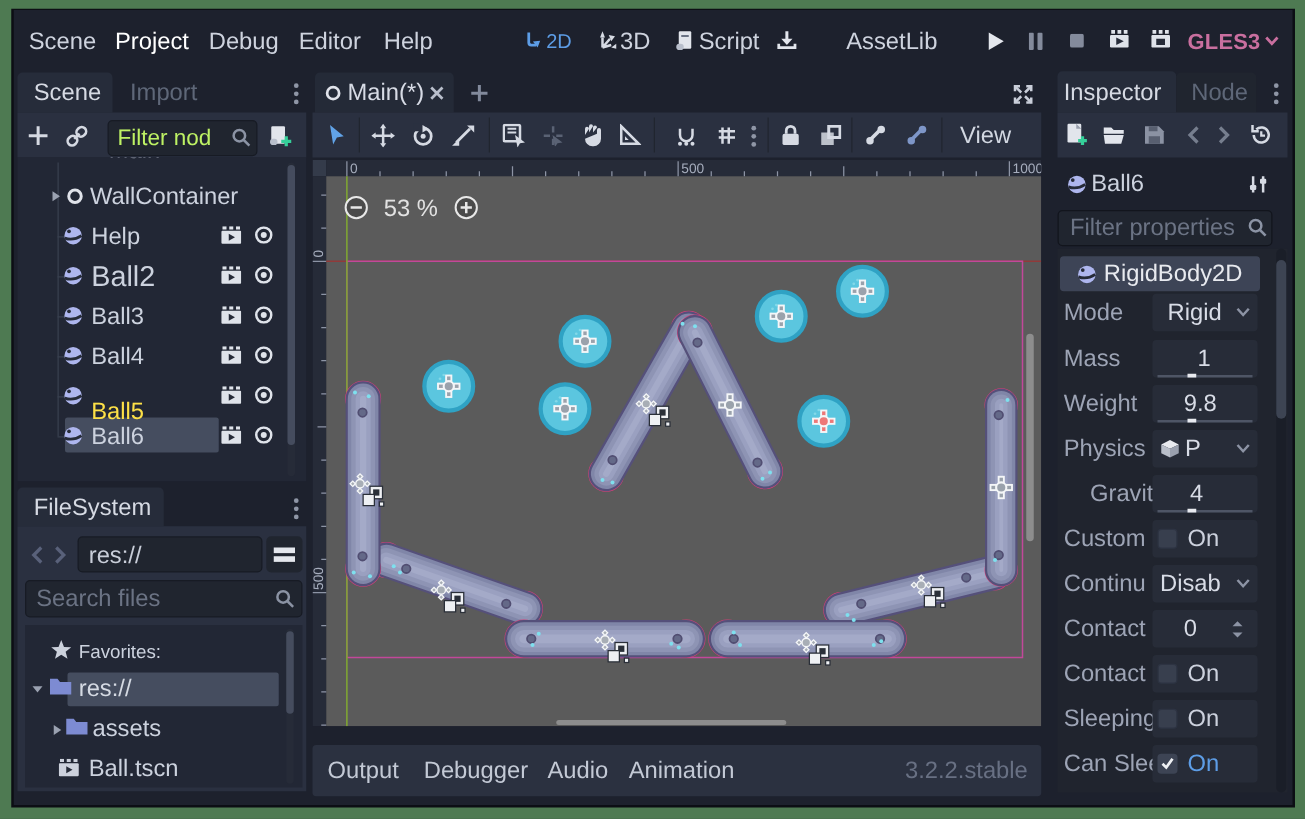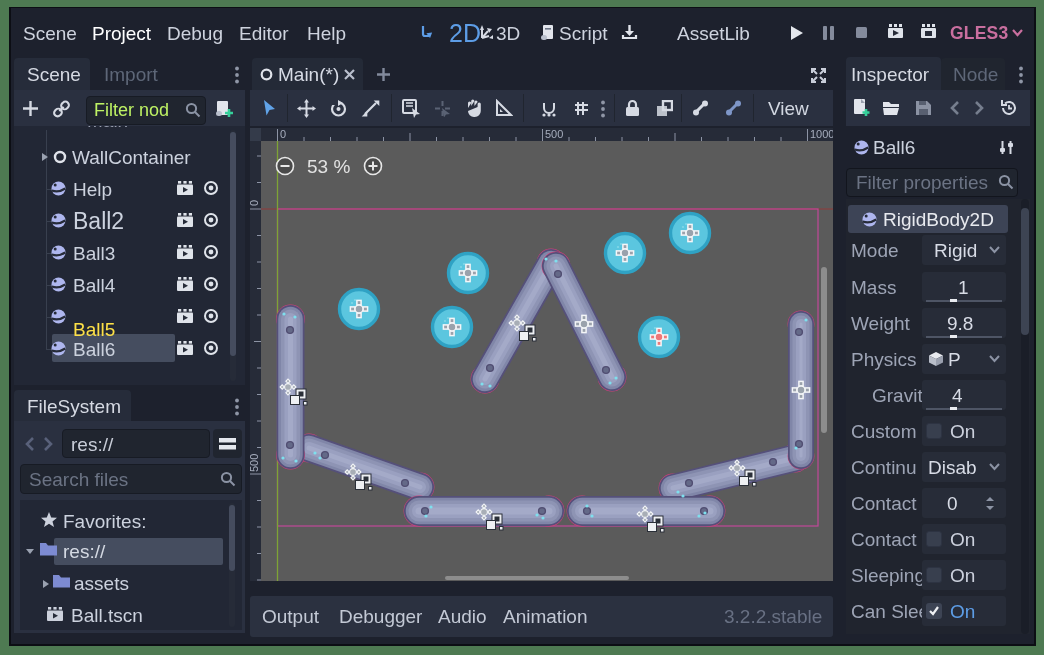--- a/index.html
+++ b/index.html
@@ -9,21 +9,21 @@
 <div class="a" style="left:11px;top:8px;width:1023px;height:636px;background:#1d212d"></div>
 <div class="a" style="left:23px;top:21px;height:25px;line-height:25px;font-size:19px;color:#ced3de;white-space:nowrap;">Scene</div>
 <div class="a" style="left:92px;top:21px;height:25px;line-height:25px;font-size:19px;color:#ffffff;white-space:nowrap;">Project</div>
 <div class="a" style="left:167px;top:21px;height:25px;line-height:25px;font-size:19px;color:#ced3de;white-space:nowrap;">Debug</div>
 <div class="a" style="left:239px;top:21px;height:25px;line-height:25px;font-size:19px;color:#ced3de;white-space:nowrap;">Editor</div>
 <div class="a" style="left:307px;top:21px;height:25px;line-height:25px;font-size:19px;color:#ced3de;white-space:nowrap;">Help</div>
 <svg class="a" style="left:419px;top:24px;" width="16" height="17" viewBox="0 0 16 17">
     <path d="M4 2 v8 a2 2 0 0 0 2 2 h4" stroke="#5d9de6" stroke-width="2.2" fill="none"></path>
     <path d="M9 8 L14 11 L9 14 Z" fill="#5d9de6" transform="rotate(-38 10 11)"></path>
   </svg>
-<div class="a" style="left:437px;top:21px;height:25px;line-height:25px;font-size:25px;color:#5d9de6;white-space:nowrap;margin-left:12px;">2D</div>
+<div class="a" style="left:437px;top:21px;height:25px;line-height:25px;font-size:16px;color:#5d9de6;white-space:nowrap;">2D</div>
 <svg class="a" style="left:479px;top:24px;" width="16" height="17" viewBox="0 0 16 17">
     <path d="M3 14 L3 6 M3 14 L10 12 M3 14 L9 7" stroke="#d6dae3" stroke-width="2" fill="none"></path>
     <path d="M1 6 L3 1 L5 6 Z" fill="#d6dae3"></path>
     <path d="M8 4 L13 5 L10 9 Z" fill="#d6dae3"></path>
     <path d="M10 14 L14 11 L14 15 Z" fill="#d6dae3"></path>
   </svg>
 <div class="a" style="left:496px;top:21px;height:25px;line-height:25px;font-size:19px;color:#ced3de;white-space:nowrap;">3D</div>
 <svg class="a" style="left:539px;top:23px;" width="18" height="20" viewBox="0 0 18 20">
     <rect x="4" y="2" width="10" height="14" rx="1" fill="#e2e5ec"></rect>
     <rect x="2" y="12" width="6" height="5" rx="2.5" fill="#b9bfcc"></rect>
@@ -241,21 +241,21 @@
 <div class="a" style="left:20px;top:464px;width:222px;height:30px;background:#20252f;border:1px solid #171b24;border-radius:4px"></div>
 <div class="a" style="left:29px;top:467px;height:25px;line-height:25px;font-size:19px;color:#6b7384;white-space:nowrap;">Search files</div>
 <svg class="a" style="left:220px;top:471px;" width="16" height="16" viewBox="0 0 16 16">
     <circle cx="6.5" cy="6.5" r="4.6" stroke="#8b93a4" stroke-width="2" fill="none"></circle>
     <path d="M10 10 L14.5 14.5" stroke="#8b93a4" stroke-width="2"></path>
   </svg>
 <div class="a" style="left:20px;top:500px;width:222px;height:130px;background:#222735"></div>
 <svg class="a" style="left:40px;top:511px;" width="18" height="17" viewBox="0 0 18 17">
     <path d="M9 1 L11.2 6.5 L17 6.8 L12.5 10.4 L14 16 L9 12.8 L4 16 L5.5 10.4 L1 6.8 L6.8 6.5 Z" fill="#ccd1dc"></path>
   </svg>
-<div class="a" style="left:63px;top:509px;height:25px;line-height:25px;font-size:19px;color:#ccd2de;white-space:nowrap;">Favorites:</div>
+<div class="a" style="left:63px;top:509px;height:25px;line-height:25px;font-size:15px;color:#ccd2de;white-space:nowrap;">Favorites:</div>
 <div class="a" style="left:54px;top:538px;width:169px;height:27px;background:#454d5f;border-radius:2px"></div>
 <svg class="a" style="left:24px;top:546px;" width="12" height="11" viewBox="0 0 12 11">
     <path d="M2 3 L6 8 L10 3 Z" fill="#9aa1b0"></path>
   </svg>
 <svg class="a" style="left:39px;top:540px;" width="19" height="17" viewBox="0 0 19 17">
     <path d="M1 3 h6 l2 2.5 h9 v10 h-17 z" fill="#7d8bd2"></path>
   </svg>
 <div class="a" style="left:63px;top:539px;height:25px;line-height:25px;font-size:19px;color:#d5dae3;white-space:nowrap;">res://</div>
 <svg class="a" style="left:41px;top:578px;" width="10" height="12" viewBox="0 0 10 12">
     <path d="M2 2 L8 6 L2 10 Z" fill="#9aa1b0"></path>

